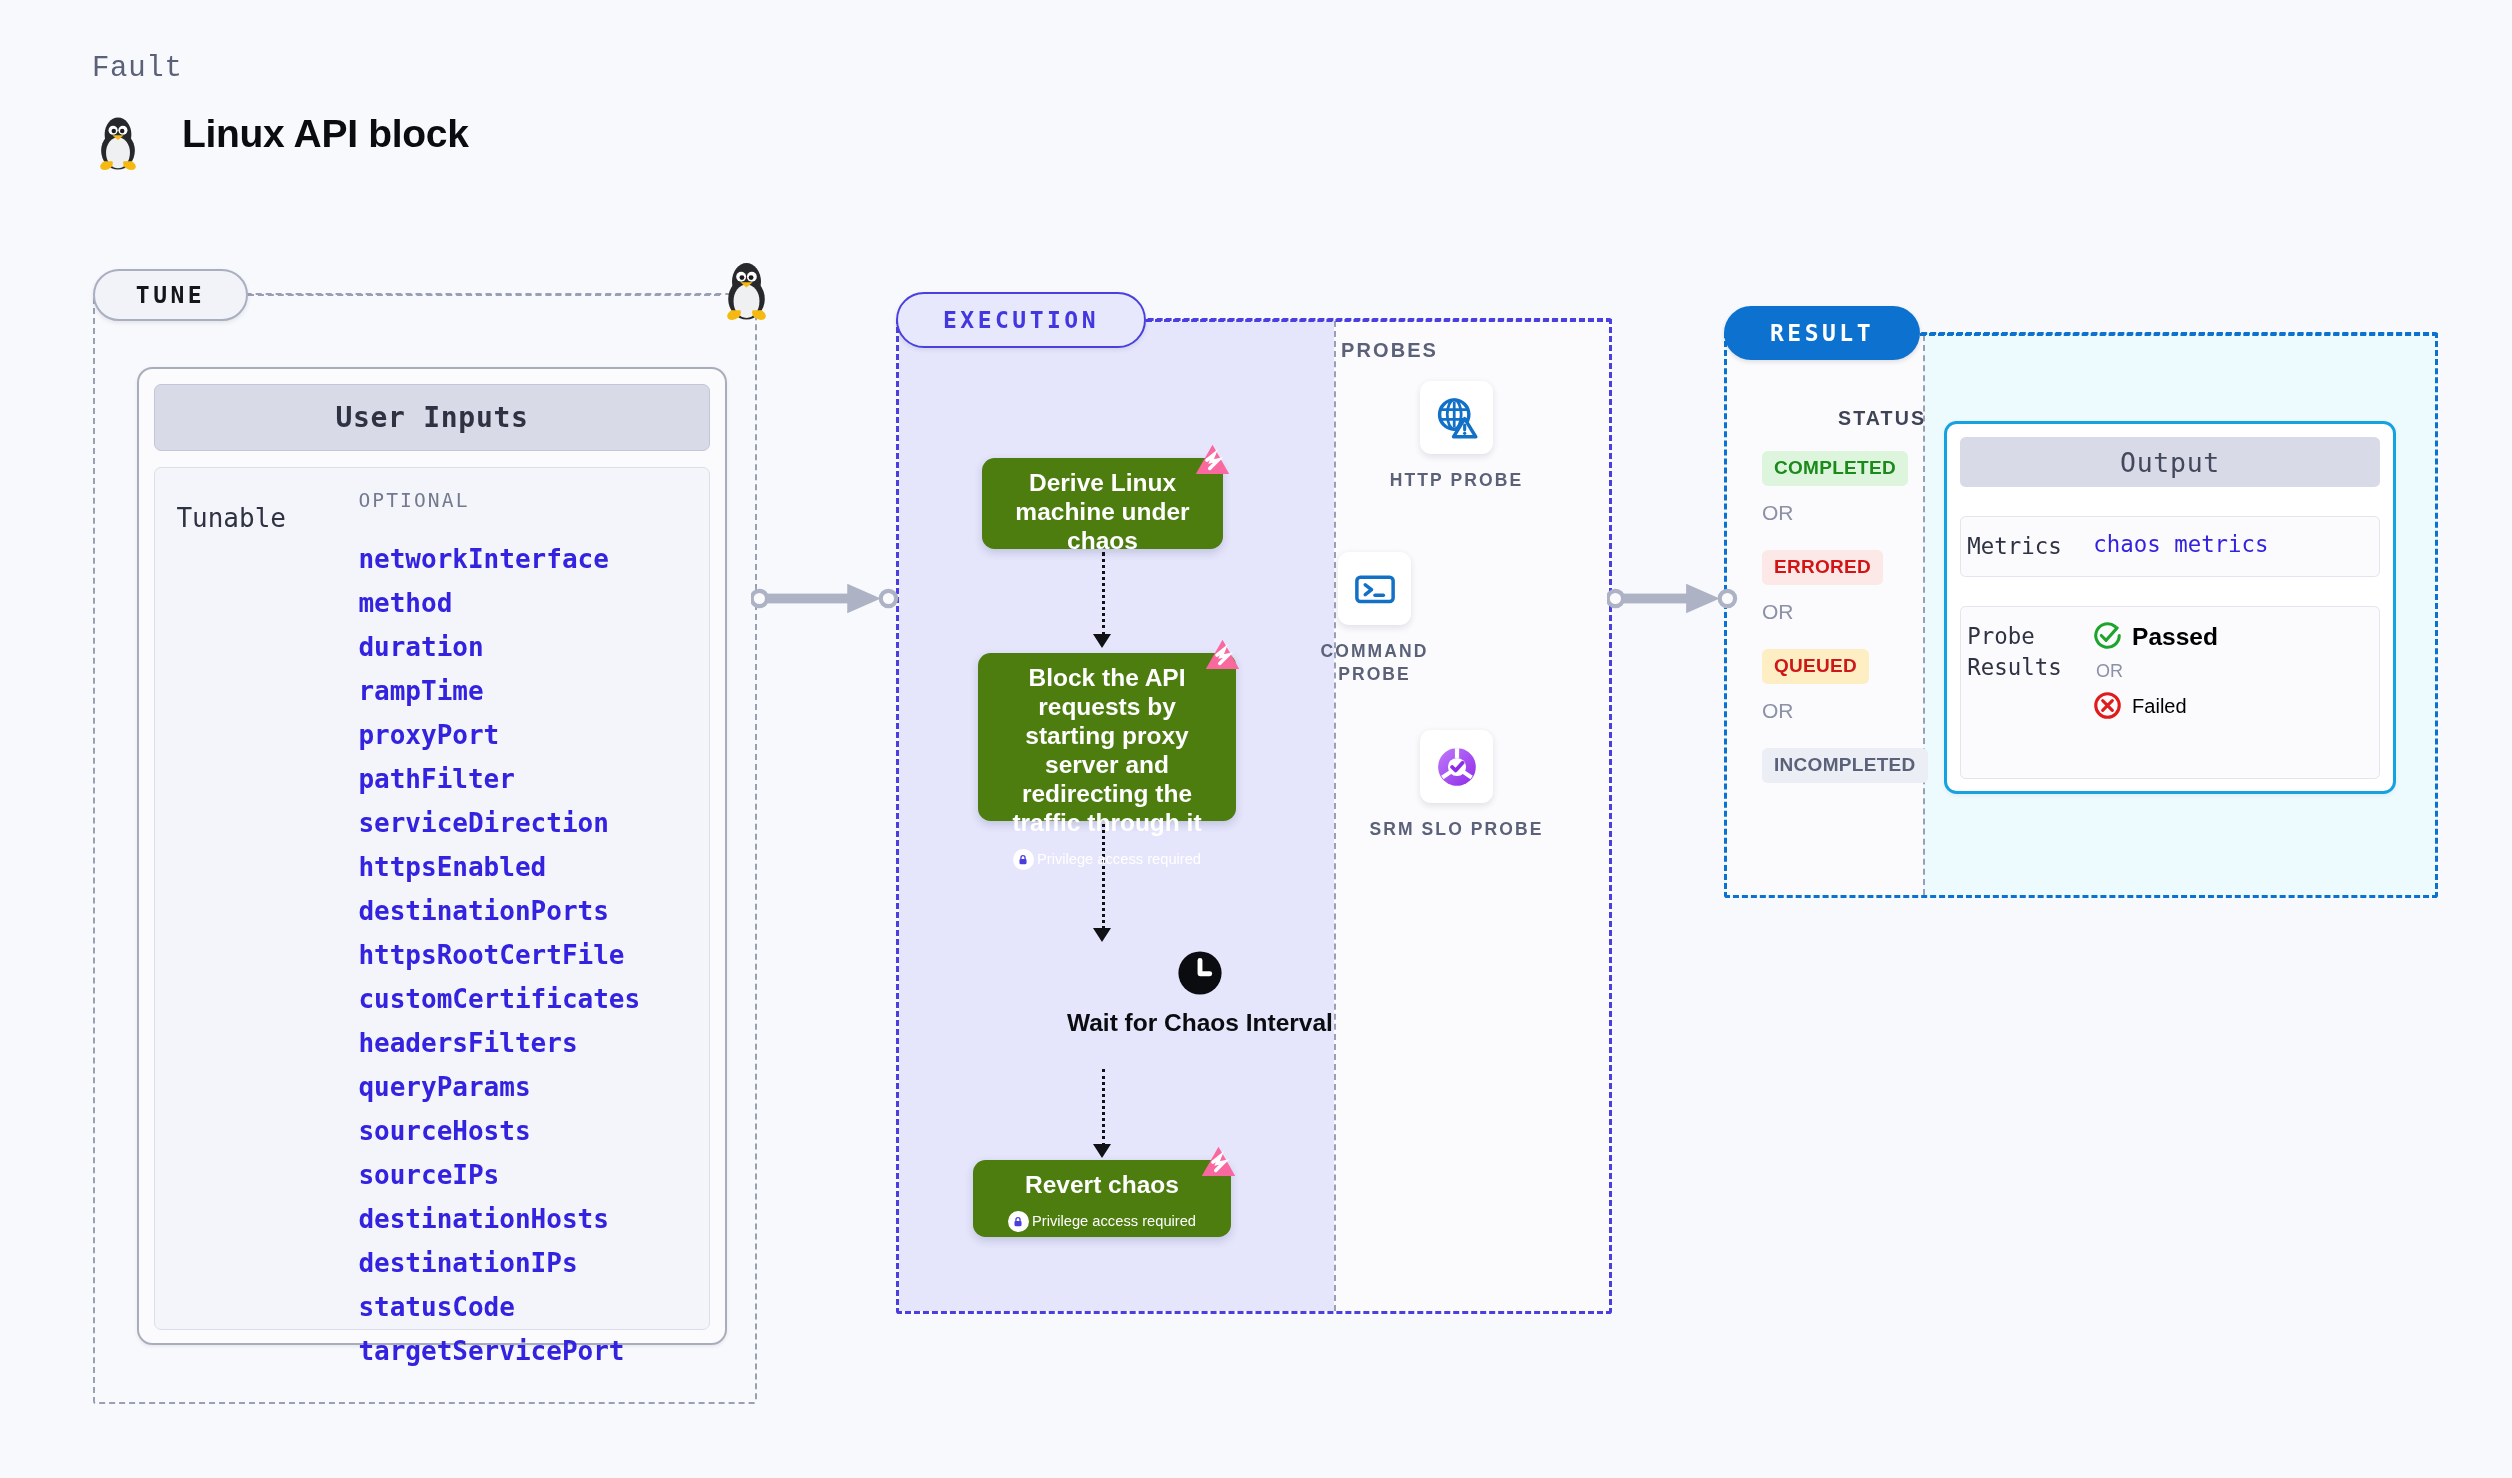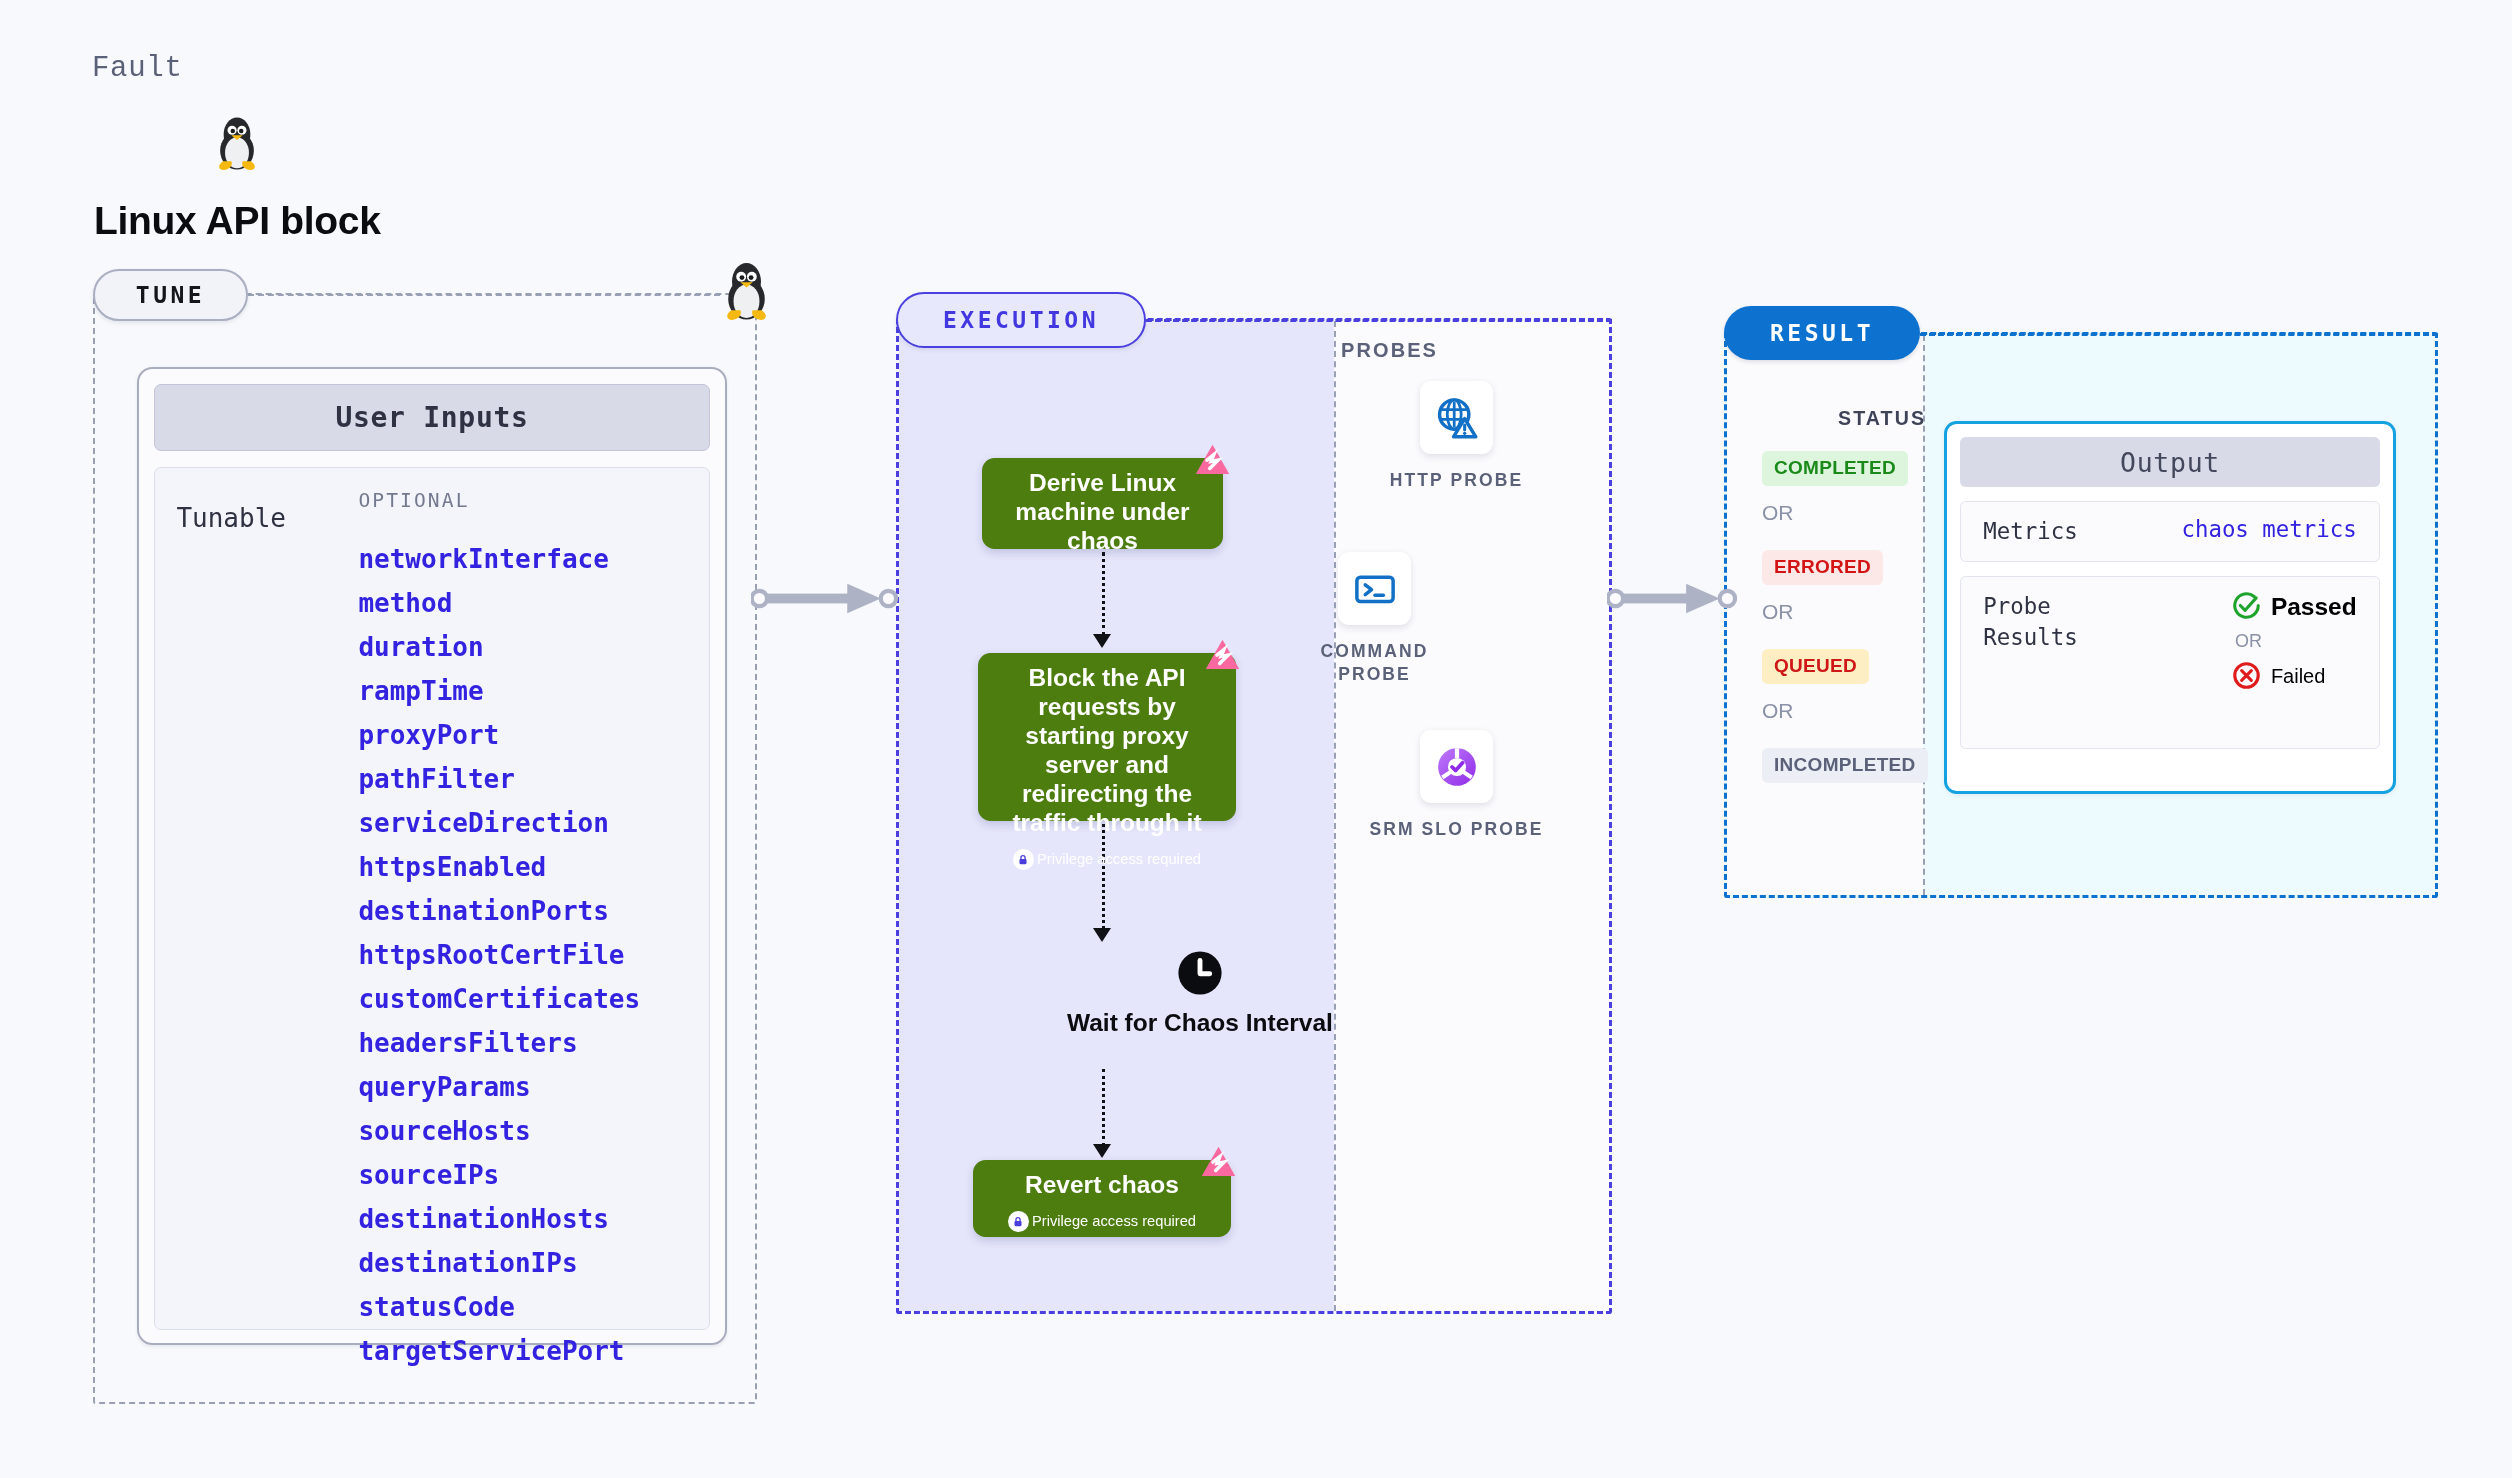--- a/index.html
+++ b/index.html
@@ -12,21 +12,21 @@
   #page { position: relative; width: 2512px; height: 1478px; }
 
   
   .fault-label {
     position: absolute; left: 92px; top: 52px;
     font-family: Liberation Mono, monospace;
     font-size: 29px; color: #5a6178; letter-spacing: 0.7px;
   }
   .title-row {
     position: absolute; left: 94px; top: 112px;
-    display: flex; align-items: center; gap: 28px; flex-direction: column;
+    display: flex; gap: 40px;
   }
   .title-text {
     font-size: 39px; font-weight: bold; color: #0b0c0f;
     letter-spacing: -0.3px;
   }
 
   
   .penguin { display: block; }
 
   
@@ -255,24 +255,24 @@
     box-shadow: 0 1.4px 4.2px rgba(40,45,80,.07);
   }
   .out-header {
     height: 50px; background: #d8dae8;
     border-radius: 5.6px;
     display: flex; align-items: center; justify-content: center;
     font-family: "DejaVu Sans Mono", monospace;
     font-size: 26.5px; color: #44485c; letter-spacing: 0.7px;
   }
   .out-section {
-    margin-top: 14px;
+    margin-top: 29px;
     background: #fbfbfd; border: 1.4px solid #e2e4ee;
     border-radius: 5.6px;
-    display: flex; padding: 14px 22px; justify-content: space-between;
+    display: flex; padding: 14px 6px;
   }
   .out-key {
     font-family: "DejaVu Sans Mono", monospace;
     font-size: 22.4px; color: #2e3242;
     width: 126px; flex: none; line-height: 31px;
   }
   .out-val {
     font-family: "DejaVu Sans Mono", monospace;
     font-size: 22.4px; color: #3322e0;
   }

